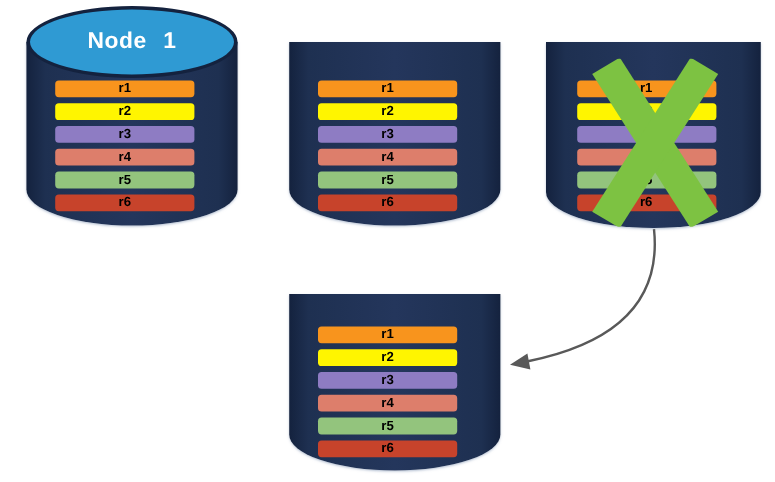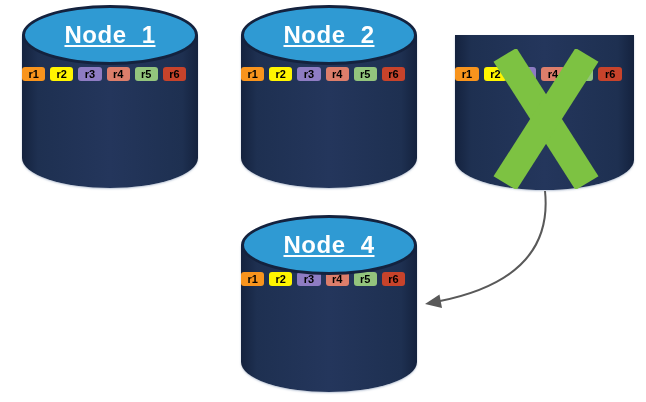--- a/index.html
+++ b/index.html
@@ -23,26 +23,26 @@
     box-shadow:0 1px 2px rgba(130,150,180,0.55);
   }
   .cyl-top{
     position:absolute;top:0;left:0;right:0;height:60px;box-sizing:border-box;
     background:var(--top-blue);
     border:3px solid var(--navy-edge);
     border-radius:50%;
     display:flex;align-items:center;justify-content:center;
   }
   .node-label{
-    color:var(--label-white);font-weight:bold;font-size:24px;
-    letter-spacing:0.5px;word-spacing:8px;text-decoration:underline;
+    color:var(--label-white);font-weight:bold;font-size:19px;
+    letter-spacing:0.5px;word-spacing:8px;
   }
   .rows{
     position:absolute;top:62px;left:0;right:12px;
-    display:flex;flex-direction:row;align-items:center;gap:5px;
+    display:flex;flex-direction:column;align-items:center;gap:5px;
   }
   .row{
     width:116px;height:14px;border-radius:3px;
     display:flex;align-items:center;justify-content:center;
   }
   .row span{
     font-size:11px;font-weight:bold;color:var(--row-text);line-height:1;
   }
   
   .pos-0{left:22px;top:5px;}
@@ -103,23 +103,20 @@
           <div class="row" style="background: rgb(221, 126, 107);">
             <span>r4</span>
           </div>
           <div class="row" style="background: rgb(147, 196, 125);">
             <span>r5</span>
           </div>
           <div class="row" style="background: rgb(199, 67, 43);">
             <span>r6</span>
           </div>
         </div>
-    <div class="cyl-top">
-      <span class="node-label">Node 2</span>
-    </div>
 
   </div>
       <div class="cylinder pos-2 failed">
     <div class="cyl-body"></div>
     <div class="rows">
           <div class="row" style="background: rgb(248, 148, 29);">
             <span>r1</span>
           </div>
           <div class="row" style="background: rgb(255, 245, 0);">
             <span>r2</span>
@@ -157,23 +154,20 @@
           <div class="row" style="background: rgb(221, 126, 107);">
             <span>r4</span>
           </div>
           <div class="row" style="background: rgb(147, 196, 125);">
             <span>r5</span>
           </div>
           <div class="row" style="background: rgb(199, 67, 43);">
             <span>r6</span>
           </div>
         </div>
-    <div class="cyl-top">
-      <span class="node-label">Node 4</span>
-    </div>
 
   </div>
     </div>
 
   <svg class="arrow-layer" width="646" height="402" viewBox="0 0 646 402">
     <path id="arrow-path" d="M545,191 Q554,278 440,301" fill="none" stroke="#595959" stroke-width="2"></path>
     <polygon id="arrow-head" points="425,304 439.5,294.5 442,308" fill="#595959"></polygon>
   </svg>
 </div>
 

